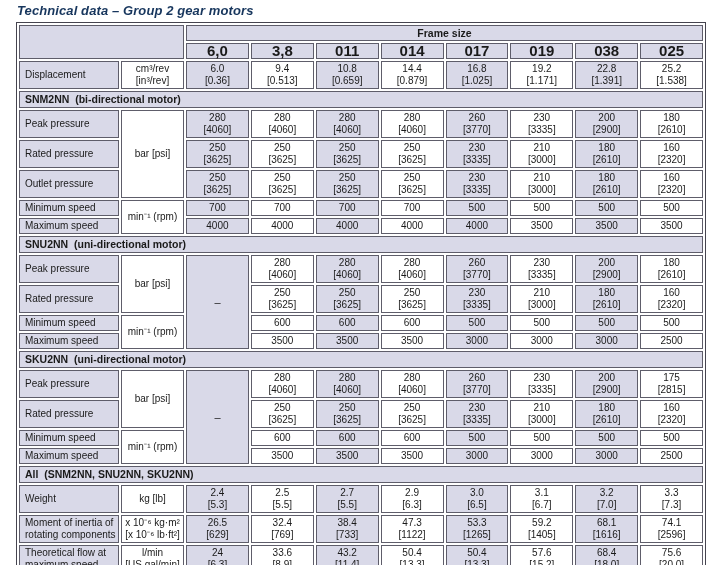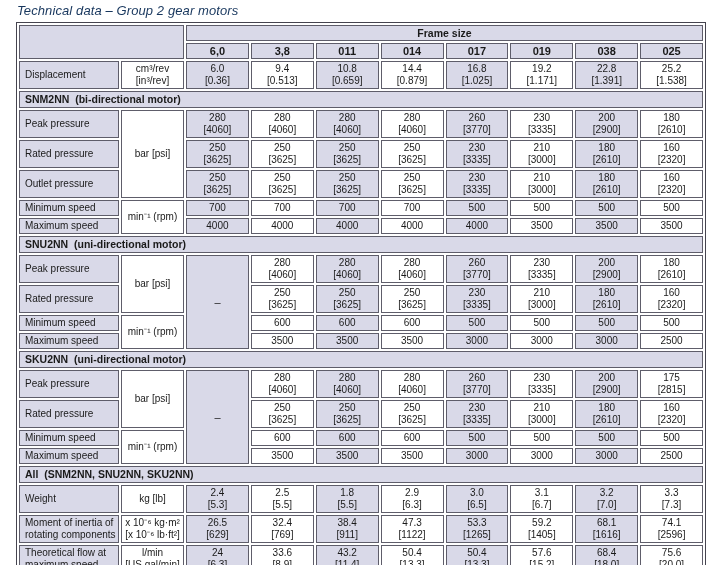--- a/index.html
+++ b/index.html
@@ -1,27 +1,27 @@
 <!DOCTYPE html>
 <html><head>
 <meta charset="utf-8">
 <style>
   html,body{margin:0;padding:0;background:#ffffff;}
   body{width:720px;height:565px;overflow:hidden;font-family:"Liberation Sans",sans-serif;}
   .page{padding:2px 14px 0 16px;}
-  .title{color:#17365d;font-style:italic;font-weight:normal;font-size:13px;margin:1px 0 4px 1px;letter-spacing:0.1px;}
+  .title{color:#17365d;font-style:italic;font-weight:bold;font-size:13px;margin:1px 0 4px 1px;letter-spacing:0.1px;}
   table.tech{border-collapse:separate;border-spacing:2px;table-layout:fixed;width:690px;border:1px solid #45444f;background:#ffffff;}
   td{border:1px solid #5e5d6a;font-size:10px;color:#1a1a1a;text-align:center;vertical-align:middle;padding:1px 1px;line-height:12px;}
   td div{pointer-events:none;}
   .lav{background:#d9d9e8;}
   .white{background:#ffffff;}
   td.label{text-align:left;padding-left:5px;}
   td.section{font-weight:bold;font-size:10.5px;text-align:left;padding-left:5px;white-space:pre;line-height:13px;margin-top:9px;}
   td.frame{font-weight:bold;font-size:10.5px;}
-  td.sizehdr{font-weight:bold;font-size:11px;}
+  td.sizehdr{font-weight:bold;font-size:15px;}
   td.dash{font-size:11px;}
 </style>
 </head>
 <body>
 
 <div class="page">
   <div class="title">Technical data – Group 2 gear motors</div>
   <table class="tech">
     <colgroup>
       <col style="width:100px">
@@ -561,21 +561,21 @@
           </td>
           <td class="lav">
             <div>2.4</div>
             <div>[5.3]</div>
           </td>
           <td class="white">
             <div>2.5</div>
             <div>[5.5]</div>
           </td>
           <td class="lav">
-            <div>1.8</div>
+            <div>2.7</div>
             <div>[5.5]</div>
           </td>
           <td class="white">
             <div>2.9</div>
             <div>[6.3]</div>
           </td>
           <td class="lav">
             <div>3.0</div>
             <div>[6.5]</div>
           </td>
@@ -604,21 +604,21 @@
           <td class="lav">
             <div>26.5</div>
             <div>[629]</div>
           </td>
           <td class="white">
             <div>32.4</div>
             <div>[769]</div>
           </td>
           <td class="lav">
             <div>38.4</div>
-            <div>[911]</div>
+            <div>[733]</div>
           </td>
           <td class="white">
             <div>47.3</div>
             <div>[1122]</div>
           </td>
           <td class="lav">
             <div>53.3</div>
             <div>[1265]</div>
           </td>
           <td class="white">

